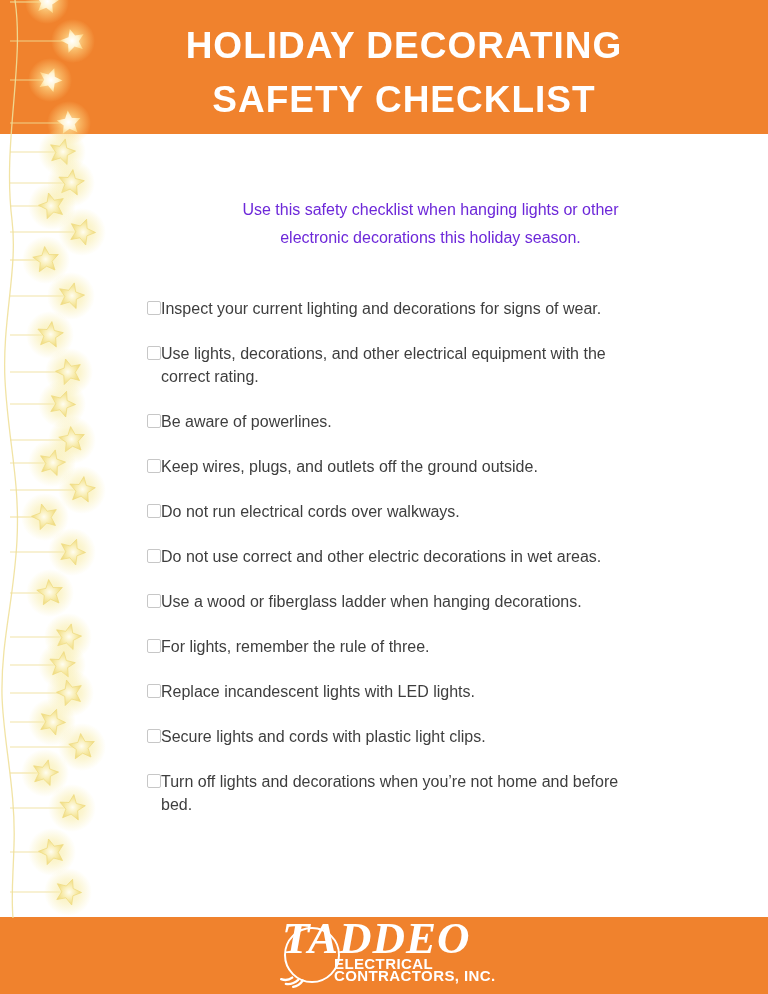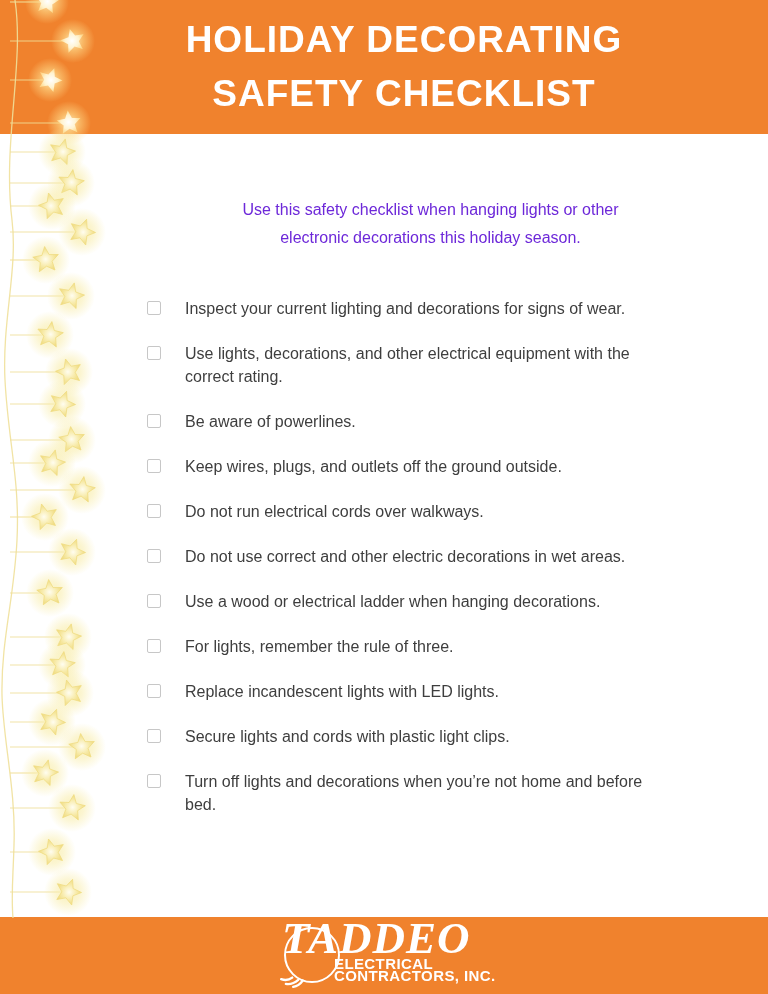--- a/index.html
+++ b/index.html
@@ -10,35 +10,36 @@
   }
   
   .header {
     position:absolute; top:0; left:0; width:768px; height:134px;
     background:#F0822D;
   }
   .title {
     padding-top:13px; padding-left:40px; text-align:center;
     color:#ffffff; font-weight:700; font-size:37px; line-height:54px;
     letter-spacing:1px;
+    margin-top:6px;
   }
   
   .lights-svg {
     position:absolute; top:0; left:0; width:125px; height:920px;
     z-index:5; pointer-events:none;
   }
   
   .intro {
     position:absolute; top:196px; left:148px; width:565px;
     text-align:center; font-size:16px; line-height:28px;
     color:#6d28d9; white-space:pre-line;
   }
   
   .checklist { position:absolute; top:297px; left:147px; width:585px; }
-  .item { display:flex; gap:24px; align-items:flex-start; margin-bottom:22px; }
+  .item { display:flex; gap:0; align-items:flex-start; margin-bottom:22px; }
   .checkbox {
     flex:0 0 auto; width:12px; height:12px; margin-top:4px;
     border:1.5px solid #C7C7C7; border-radius:2px; background:#ffffff;
   }
   .item-text {
     font-size:16px; line-height:23px; color:#3E3E3E; white-space:pre-line;
   }
   
   .footer {
     position:absolute; left:0; bottom:0; width:768px; height:77px;
@@ -207,21 +208,21 @@
       <div class="item">
         <span class="checkbox"></span>
         <span class="item-text">Do not run electrical cords over walkways.</span>
       </div>
       <div class="item">
         <span class="checkbox"></span>
         <span class="item-text">Do not use correct and other electric decorations in wet areas.</span>
       </div>
       <div class="item">
         <span class="checkbox"></span>
-        <span class="item-text">Use a wood or electrical ladder when hanging decorations.</span>
+        <span class="item-text">Use a wood or fiberglass ladder when hanging decorations.</span>
       </div>
       <div class="item">
         <span class="checkbox"></span>
         <span class="item-text">For lights, remember the rule of three.</span>
       </div>
       <div class="item">
         <span class="checkbox"></span>
         <span class="item-text">Replace incandescent lights with LED lights.</span>
       </div>
       <div class="item">

